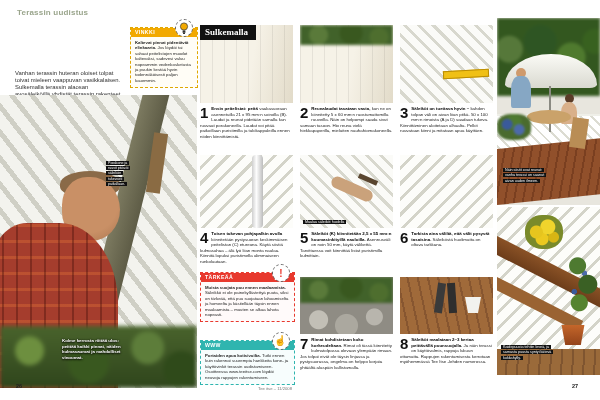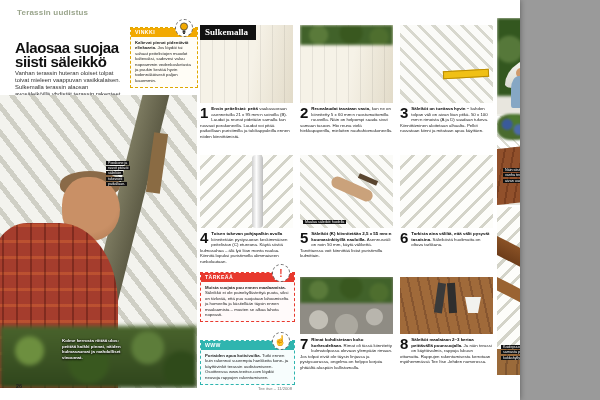--- a/index.html
+++ b/index.html
@@ -1,17 +1,17 @@
 <!DOCTYPE html>
 <html><head>
 <meta charset="utf-8">
 <style>
   html,body{margin:0;padding:0;background:#9a9a9a;}
   .spread{
-    position:relative;width:520px;height:400px;background:#ffffff;
+    position:relative;width:600px;height:400px;background:#ffffff;
     font-family:"Liberation Sans",sans-serif;color:#1a1a1a;overflow:hidden;
     box-shadow:0 0 6px rgba(0,0,0,.4);
   }
   .abs{position:absolute;}
   
   .section-label{left:17px;top:8px;font-size:8px;font-weight:bold;color:#9aa58c;letter-spacing:.2px;}
   .headline{left:15px;top:31px;width:115px;font-size:15px;line-height:14px;font-weight:bold;letter-spacing:-.4px;color:#111;}
   .intro{left:15px;top:64px;width:110px;font-size:5.9px;line-height:7px;color:#333;}
   
   .infobox{width:66px;background:#fffdf6;border:1px dashed #e0a800;}
@@ -125,21 +125,20 @@
   
   .folio{font-size:5.5px;font-weight:bold;color:#222;}
   .credit{font-size:4.2px;color:#777;}
 </style>
 </head>
 <body>
 
 <div class="spread">
 
   <div class="abs section-label">Terassin uudistus</div>
-  <h1 class="abs headline">Alaosaa suojaa siisti säleikkö</h1>
   <p class="abs intro">Vanhan terassin huteran oloiset tolpat toivat mieleen vaappuvan vasikkalaisen. Sulkemalla terassin alaosan avosäleiköillä yhdistät terassin rakenteet toisiinsa ilman, että terassista tulee liian raskas.</p>
 
   <div class="infobox tipbox">
     <div class="badge">
       <svg width="10" height="13" viewBox="0 0 10 13">
         <circle cx="5" cy="4.5" r="3.6" fill="#f2a900" stroke="#333" stroke-width="0.7"></circle>
         <rect x="3.6" y="8.4" width="2.8" height="2.4" fill="#333"></rect>
         <rect x="4" y="11" width="2" height="1" fill="#333"></rect>
       </svg>
     </div>

